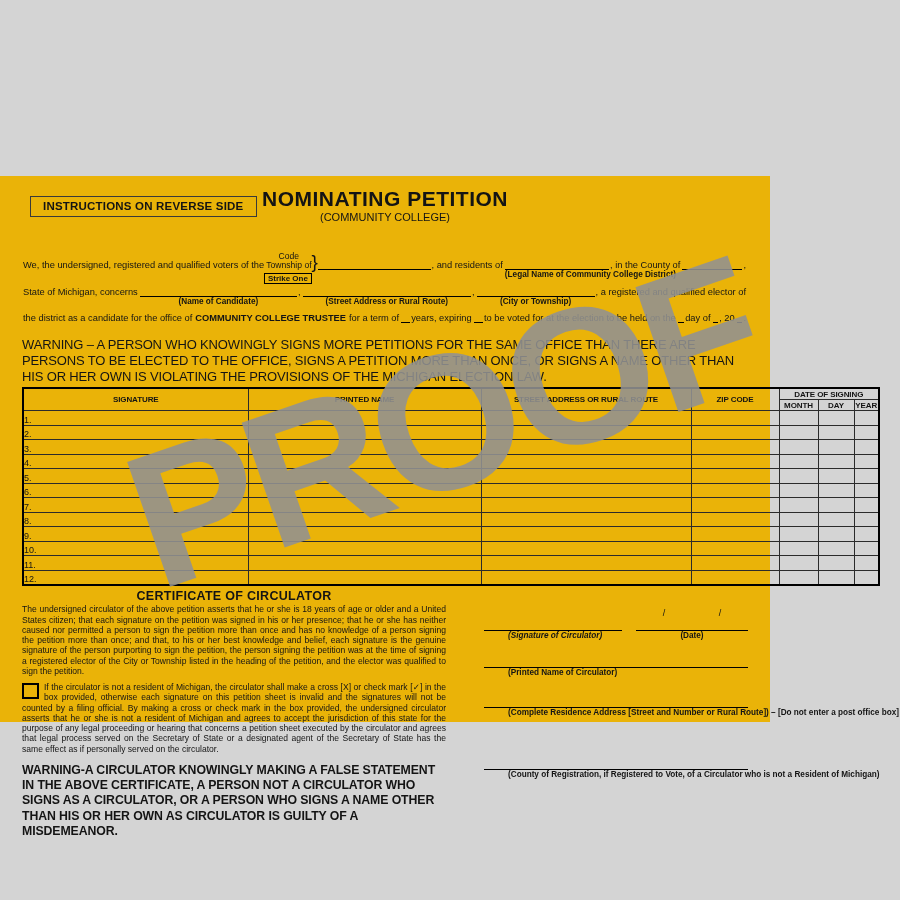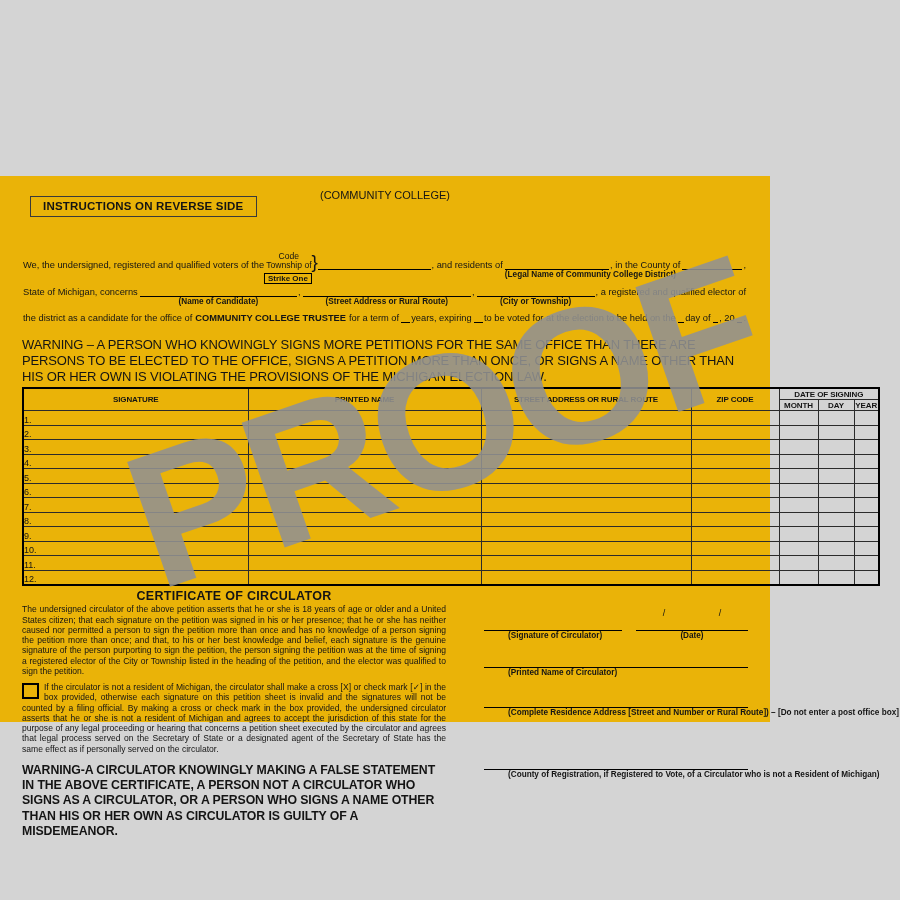--- a/index.html
+++ b/index.html
@@ -69,21 +69,21 @@
   .cert-title{text-align:center;font-weight:bold;font-size:12.5px;letter-spacing:.3px;}
   .cert-p{font-size:8.55px;line-height:1.2;text-align:justify;margin-top:1px;}
   .cert-check{margin-top:6px;}
   .checkbox{
     float:left;width:13px;height:12px;border:2px solid #000;margin:1px 5px 1px 0;
   }
   .cert-warning{font-size:12.3px;font-weight:bold;line-height:1.24;margin-top:9px;letter-spacing:-.1px;}
 
   .circ-title{text-align:center;font-weight:bold;font-size:11.5px;line-height:1.3;letter-spacing:.2px;}
   .frow{display:flex;align-items:flex-end;}
-  .f-sig{flex:1;margin-right:14px;}
+  .f-sig{flex:1;margin-right:14px;font-style:italic;}
   .f-date{flex:0 0 112px;position:relative;}
   .f-date .slashes{
     position:absolute;top:-11px;left:0;right:0;display:flex;justify-content:space-around;
     font-size:9px;
   }
   .fld .lbl-left{
     position:absolute;top:12px;left:24px;text-align:left;
     font-size:8.2px;font-weight:bold;white-space:nowrap;
   }
   .mt-sig{margin-top:30px;}
@@ -101,20 +101,21 @@
 </style>
 </head>
 <body>
 
 <div class="page">
   <div class="content">
 
     <div class="hdr">
       <span class="instructions-box">INSTRUCTIONS ON REVERSE SIDE</span>
       <div class="title-wrap">
+        <div class="doc-title">NOMINATING PETITION</div>
         <div class="doc-subtitle">(COMMUNITY COLLEGE)</div>
       </div>
     </div>
 
     <div class="iline line1">
       <span class="txt">We, the undersigned, registered and qualified voters of the</span>
       <span class="strike-stack">
         <span class="strike-opts">
           <div>Code</div>
           <div>Township of</div>

